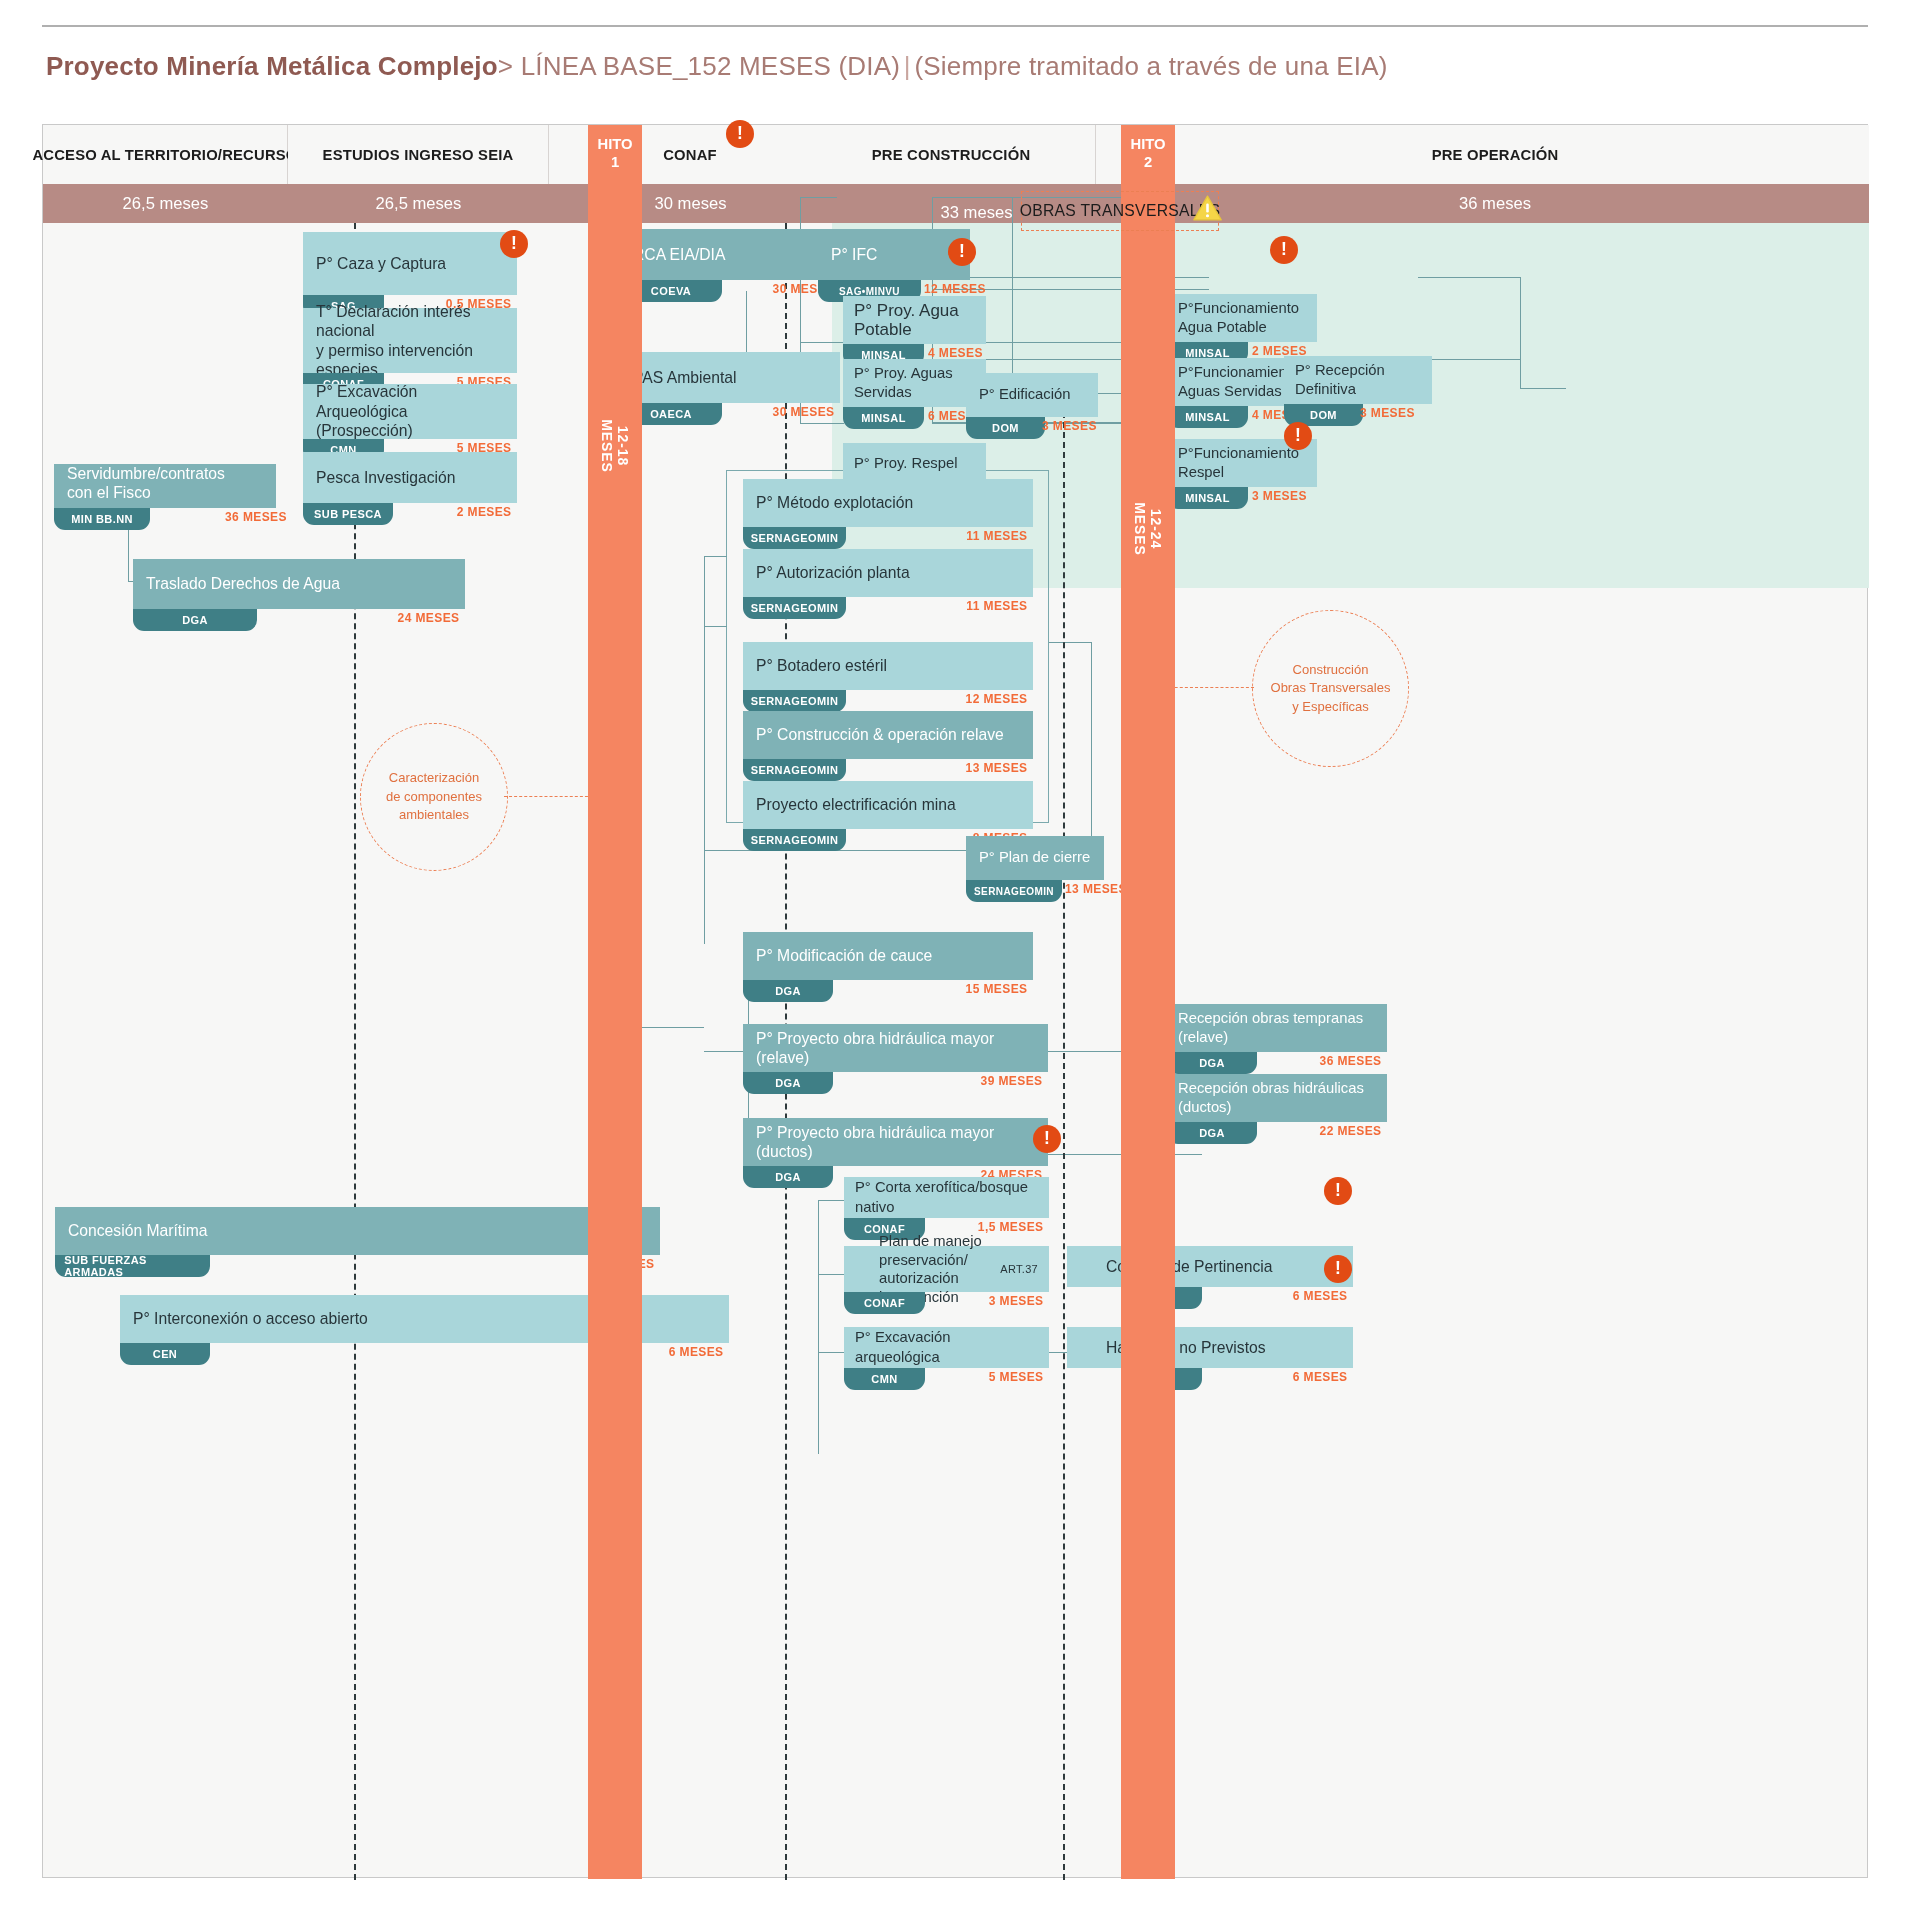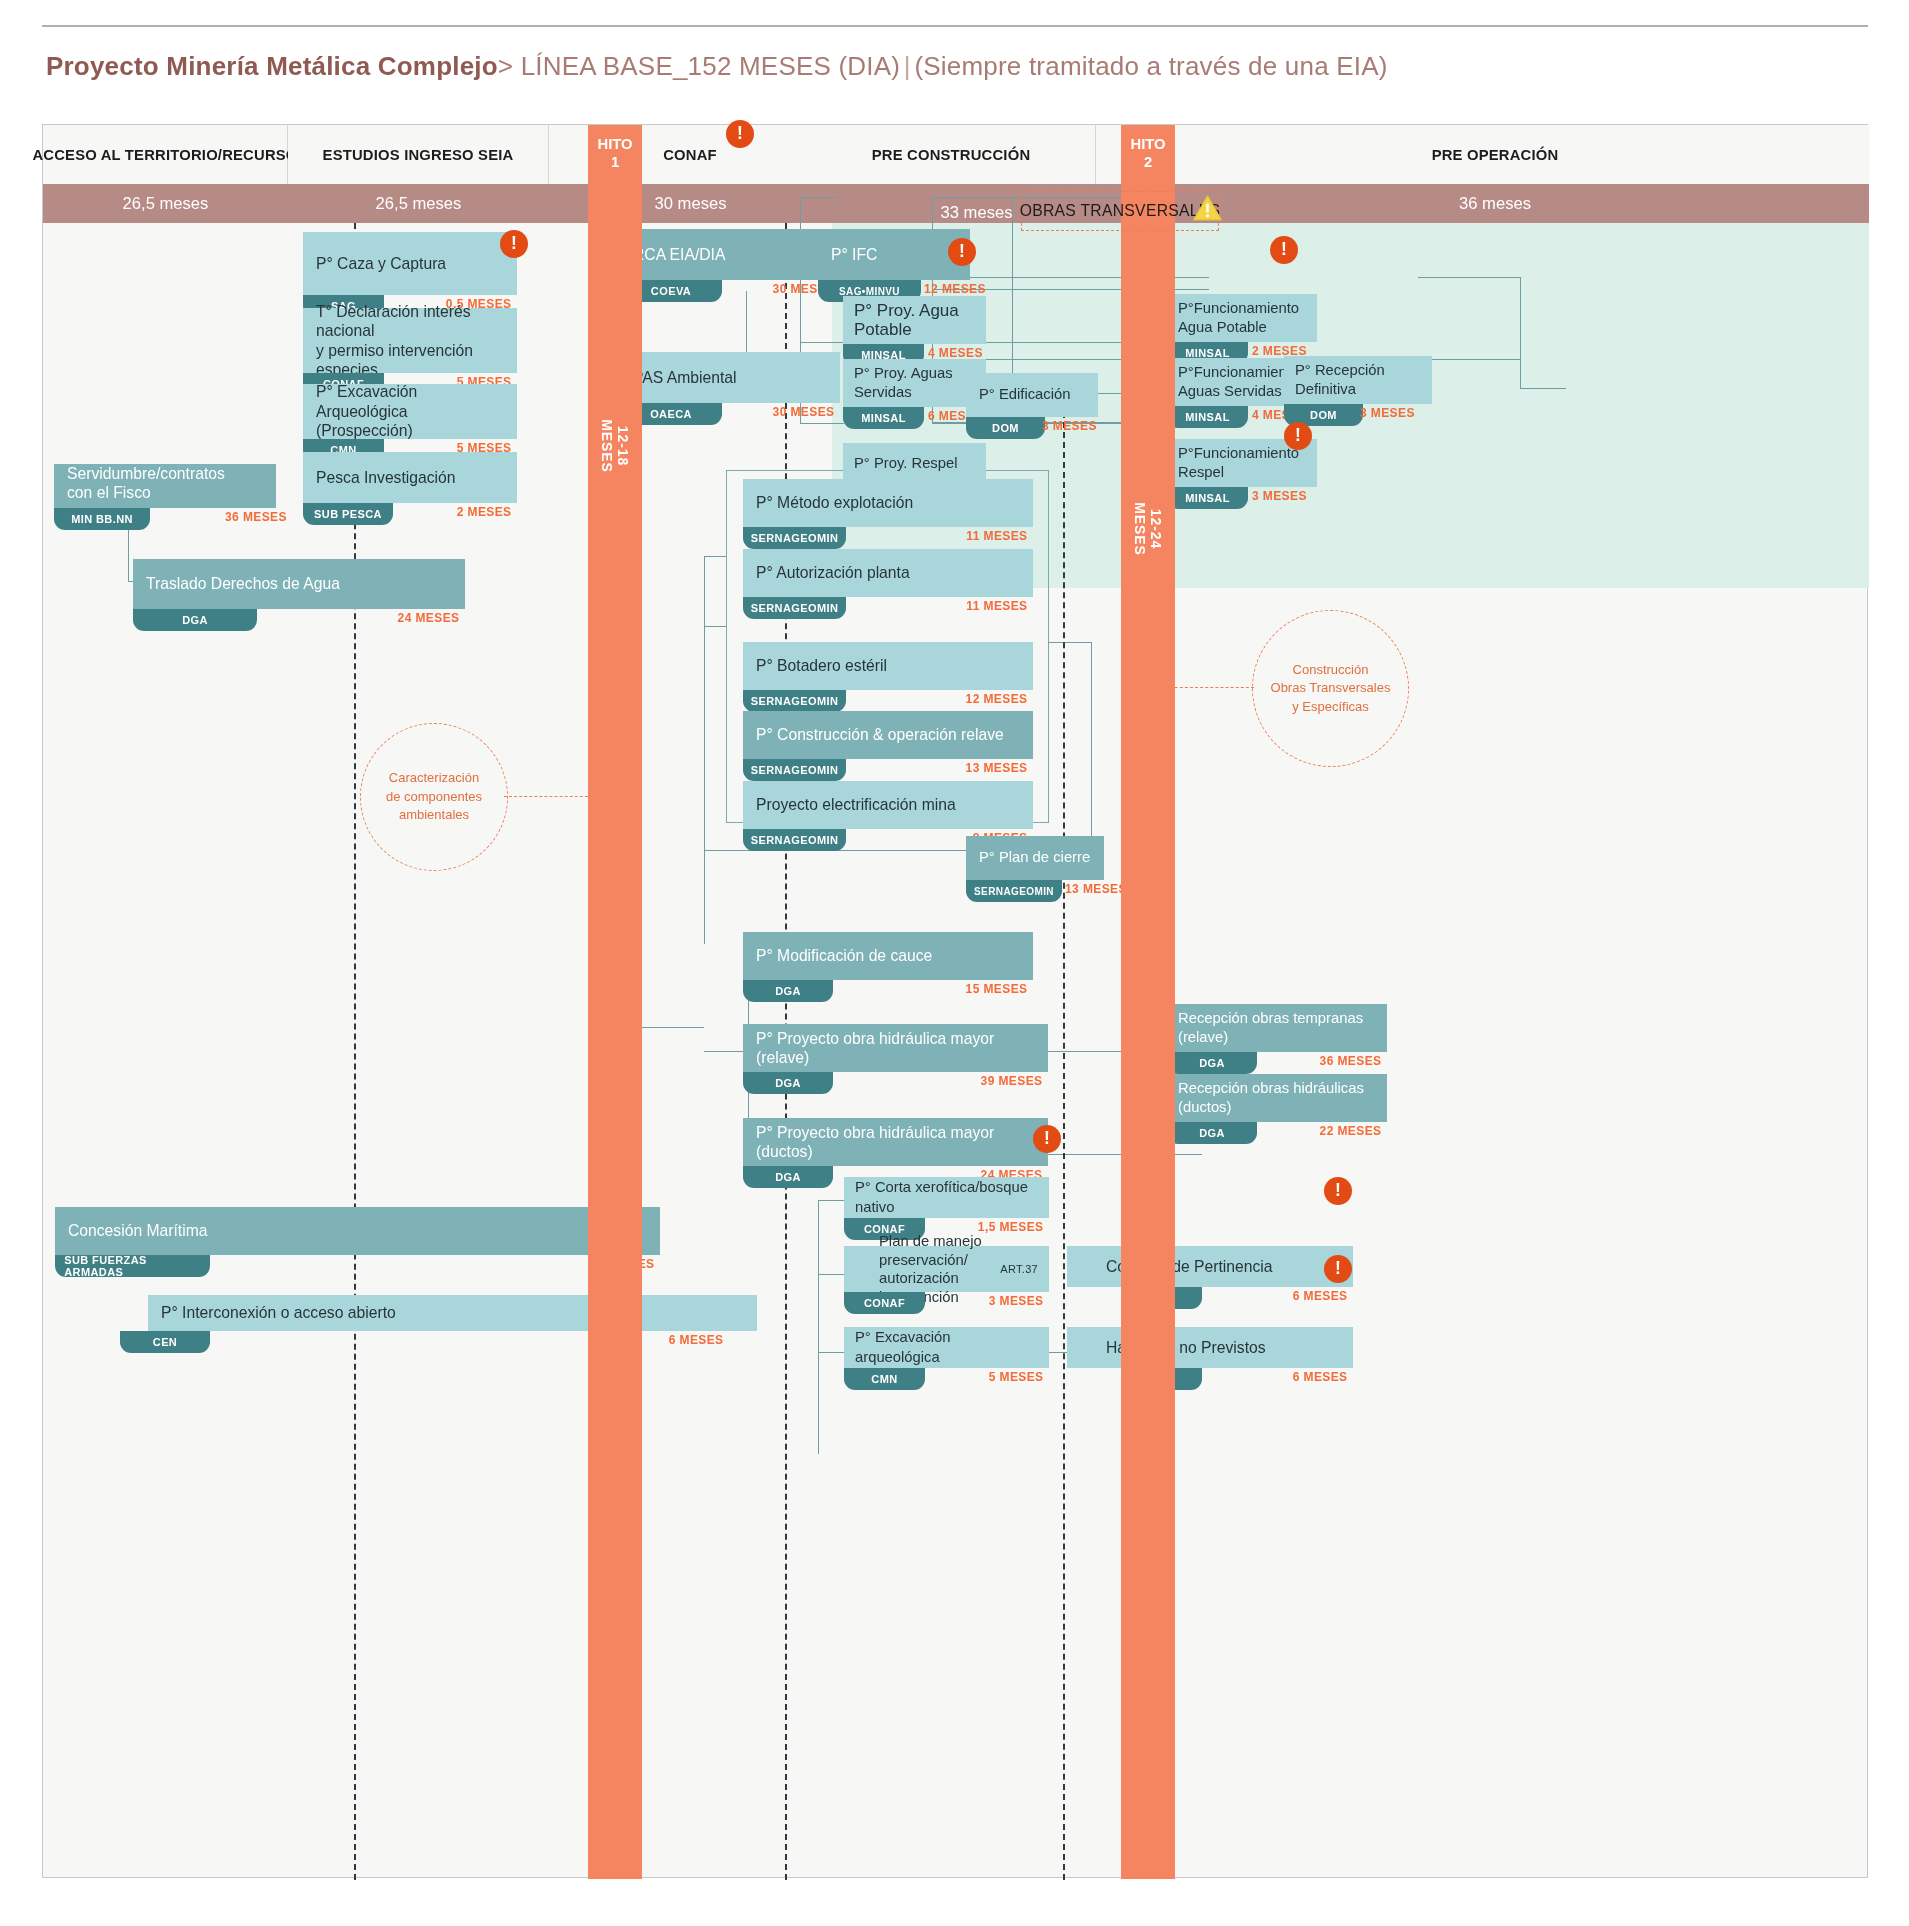--- a/index.html
+++ b/index.html
@@ -544,21 +544,21 @@
 
   <div class="node dark" style="left:12px; top:1082px; width:605px;">
     <div class="body" style="height:48px;">Concesión Marítima</div>
     <div class="footer">
       <div class="agency" style="width:155px;">SUB FUERZAS ARMADAS</div>
       <div class="dur" style="right:5.5px;">53 MESES</div>
     </div>
   </div>
 
   <div class="node light" style="left:77px; top:1170px; width:609px;">
-    <div class="body" style="height:36px;margin-left:28px;">P° Interconexión o acceso abierto</div>
+    <div class="body" style="height:48px;">P° Interconexión o acceso abierto</div>
     <div class="footer">
       <div class="agency" style="width:90px;">CEN</div>
       <div class="dur" style="right:5.5px;">6 MESES</div>
     </div>
   </div>
 
   <div class="dcircle" style="left:317px; top:598px; width:148px; height:148px;">
     <span style="white-space:pre-line;">Caracterización
 de componentes
 ambientales</span>

